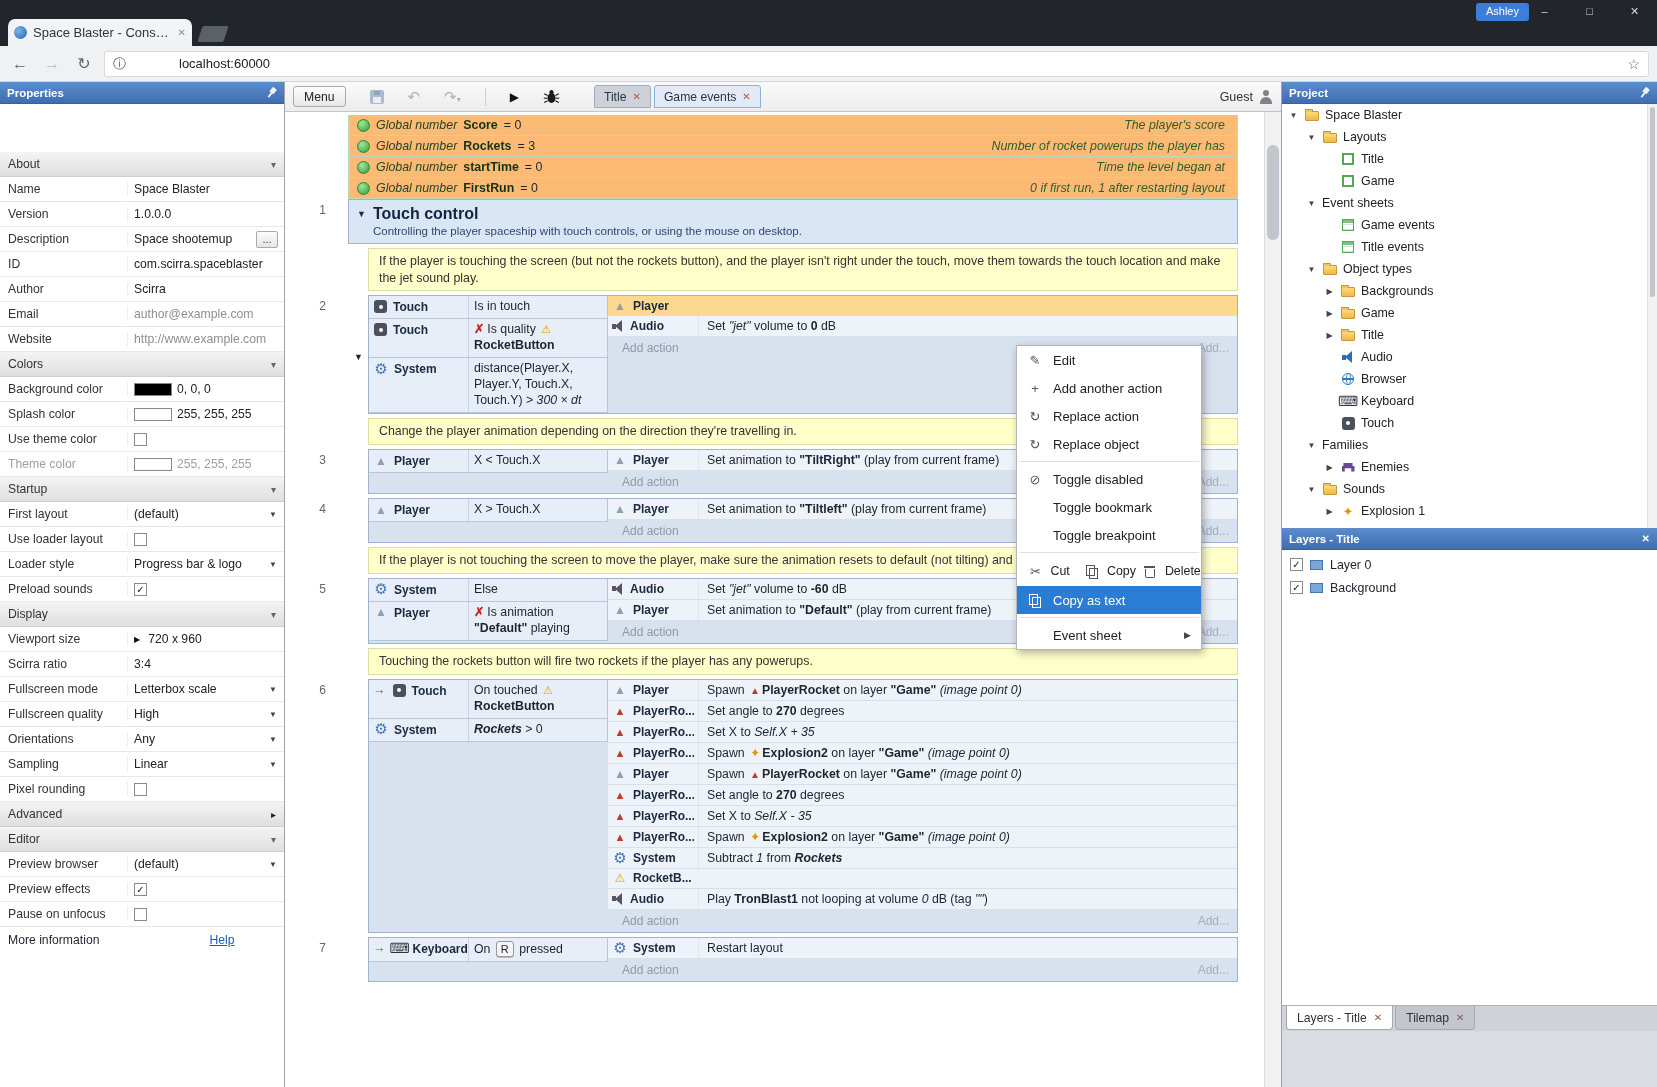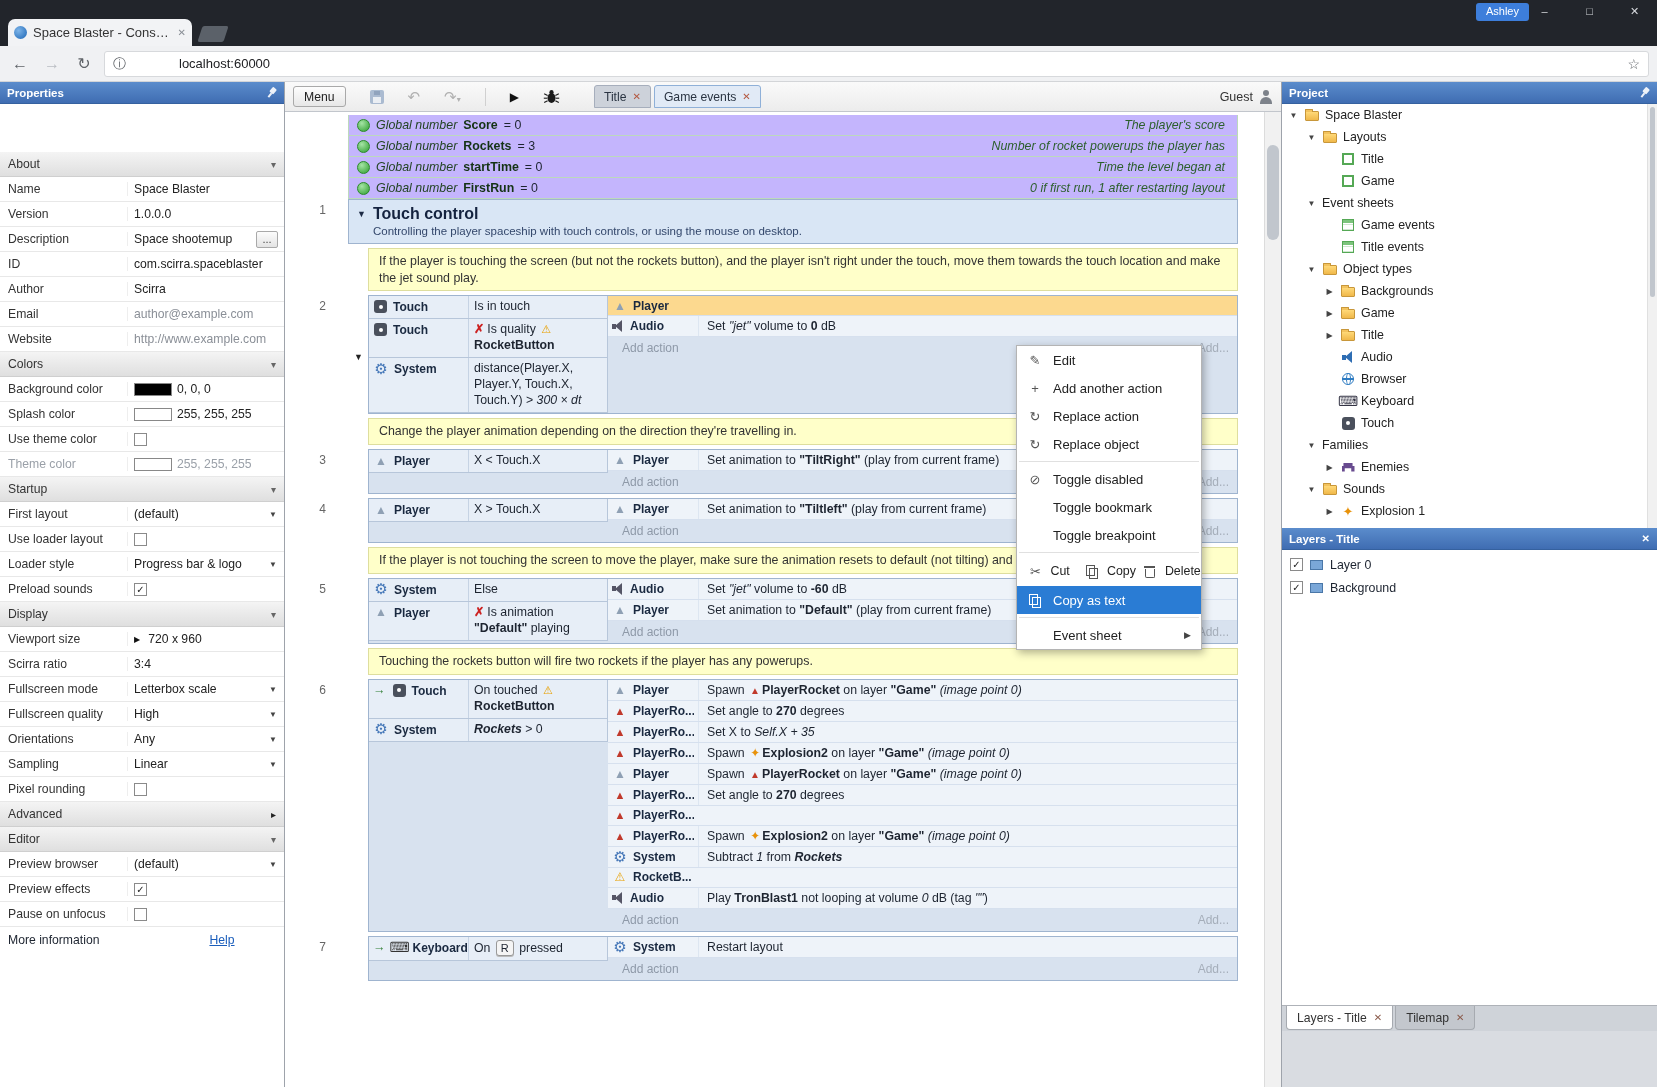--- a/index.html
+++ b/index.html
@@ -74,21 +74,21 @@
 
   #sheet { flex:1; position:relative; overflow:hidden; background:#fff; }
   #blocks { position:absolute; left:0; top:0; right:17px; padding-top:3px; }
   .sheet-row { display:flex; }
   .gutter { width:63px; flex:0 0 auto; position:relative; }
   .gut-num { text-align:right; padding:4px 22px 0 0; color:#666; font-size:12px; }
   .zone { flex:1; margin-right:26px; margin-bottom:4px; position:relative; }
   .zone.ind { padding-left:20px; }
 
   .varheader { background:#e3f3e3; border:1px solid #bcd9bc; padding:3px 10px; font-size:12.4px; color:#1e3a1e; margin-bottom:0; }
-  .var-row { background:#c4b5fd; border:1px solid #bcd9bc; border-top:none; padding:3px 8px; display:flex; align-items:center; gap:6px; font-size:12.4px; }
+  .var-row { background:#fdba74; border:1px solid #bcd9bc; border-top:none; padding:3px 8px; display:flex; align-items:center; gap:6px; font-size:12.4px; }
   .orb { width:13px; height:13px; border-radius:50%; background:radial-gradient(circle at 35% 30%, #a5e4a5, #2f9e2f); border:1px solid #2a8a2a; flex:0 0 auto; }
   .var-prefix { font-style:italic; color:#234423; }
   .var-name { font-weight:bold; color:#143314; }
   .var-sp { flex:1; }
   .var-comment { font-style:italic; color:#2c5f2c; padding-right:4px; }
 
   .grp { background:#d9e6f5; border:1px solid #9fb4cf; padding:5px 8px 6px 8px; }
   .grp-title-row { display:flex; align-items:center; gap:7px; }
   .grp-exp { color:#1d2b45; font-size:9px; }
   .grp-title { font-weight:bold; font-size:16px; color:#14233f; }
@@ -775,20 +775,21 @@
                         <span class="oi oi-rocket">▲</span>
                         <span class="oname">PlayerRo...</span>
                       </div>
                       <div class="act-text"><span class="st-n">Set angle to </span><span class="st-b">270</span><span class="st-n"> degrees</span></div>
                     </div>
                     <div class="act-row">
                       <div class="act-obj">
                         <span class="oi oi-rocket">▲</span>
                         <span class="oname">PlayerRo...</span>
                       </div>
+                      <div class="act-text"><span class="st-n">Set X to </span><span class="st-i">Self.X - 35</span></div>
                     </div>
                     <div class="act-row">
                       <div class="act-obj">
                         <span class="oi oi-rocket">▲</span>
                         <span class="oname">PlayerRo...</span>
                       </div>
                       <div class="act-text"><span class="st-n">Spawn </span><span class="inl inl-spark">✦</span><span class="st-b">Explosion2</span><span class="st-n"> on layer </span><span class="st-b">"Game"</span><span class="st-n"> </span><span class="st-i">(image point 0)</span></div>
                     </div>
                     <div class="act-row">
                       <div class="act-obj">

